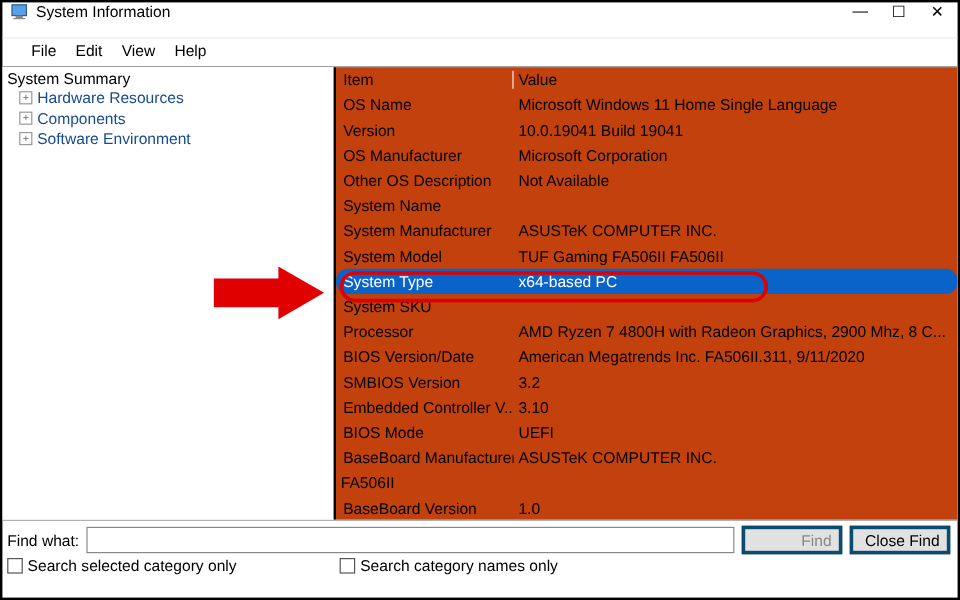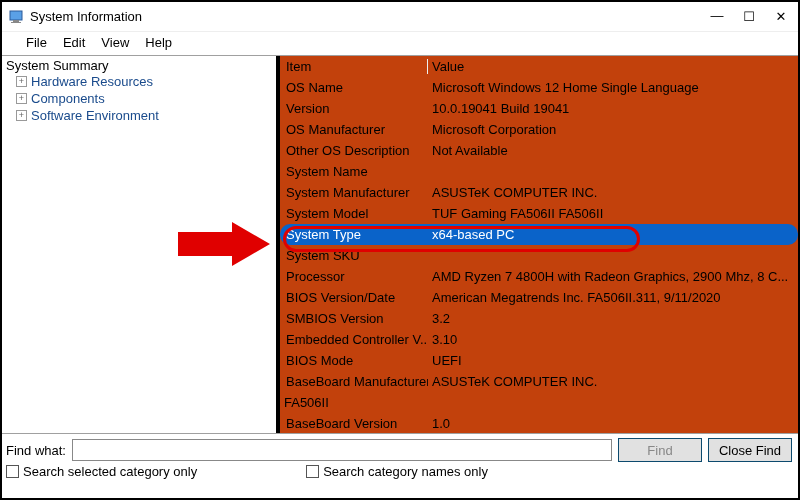--- a/index.html
+++ b/index.html
@@ -12,21 +12,20 @@
     width: 800px;
     height: 500px;
     overflow: hidden;
     border: 2px solid #000;
     position: relative;
   }
   
   .titlebar {
     height: 30px;
     display: flex;
-    align-items: center;
     padding: 0 6px;
     border-bottom: 1px solid #eee;
   }
   .titlebar .app-icon {
     width: 16px; height: 16px;
     margin-right: 6px;
     display: inline-block;
   }
   .titlebar .title { flex: 1; font-size: 13px; }
   .titlebar .win-controls { display: flex; gap: 18px; padding-right: 4px; }
@@ -43,21 +42,21 @@
   }
   .menubar span { padding: 1px 6px; }
   
   .main {
     display: flex;
     height: 378px;
     border-top: 1px solid #a0a0a0;
   }
   .tree {
     width: 278px;
-    border-right: 4px solid #000000;
+    border-right: 2px solid #000000;
     padding: 2px 0 0 0;
     overflow: hidden;
     position: relative;
     background: #fff;
   }
   .tree-root {
     padding: 0 4px;
     font-size: 13px;
     color: #000;
   }
@@ -124,29 +123,30 @@
     flex: 1;
     height: 22px;
     border: 1px solid #888;
     font-size: 13px;
     padding: 0 4px;
     background: #fff;
   }
   .findbar-top button {
     width: 84px;
     height: 24px;
-    border: 1px solid #0c4a6e;
+    border: 3px solid #0c4a6e;
     background: #e1e1e1;
     font-size: 13px;
+    text-align: right;
   }
   .findbar-top button.disabled { color: #888; }
   .findbar-bottom {
     display: flex;
     padding: 0 6px 4px 4px;
-    gap: 109px;
+    gap: 86px;
     align-items: center;
   }
   .checkbox {
     display: inline-flex;
     align-items: center;
     gap: 4px;
   }
   .checkbox .box {
     width: 13px; height: 13px;
     border: 1px solid #555;
@@ -219,21 +219,21 @@
   </div>
 
   <div class="listpane">
     <div class="list-header">
       <div class="col-item">Item</div>
       <div class="col-value">Value</div>
     </div>
     <div class="list-body" id="list-body">
         <div class="list-row">
           <div class="col-item">OS Name</div>
-          <div class="col-value">Microsoft Windows 12 Home Single Language</div>
+          <div class="col-value">Microsoft Windows 11 Home Single Language</div>
         </div>
         <div class="list-row">
           <div class="col-item">Version</div>
           <div class="col-value">10.0.19041 Build 19041</div>
         </div>
         <div class="list-row">
           <div class="col-item">OS Manufacturer</div>
           <div class="col-value">Microsoft Corporation</div>
         </div>
         <div class="list-row">

